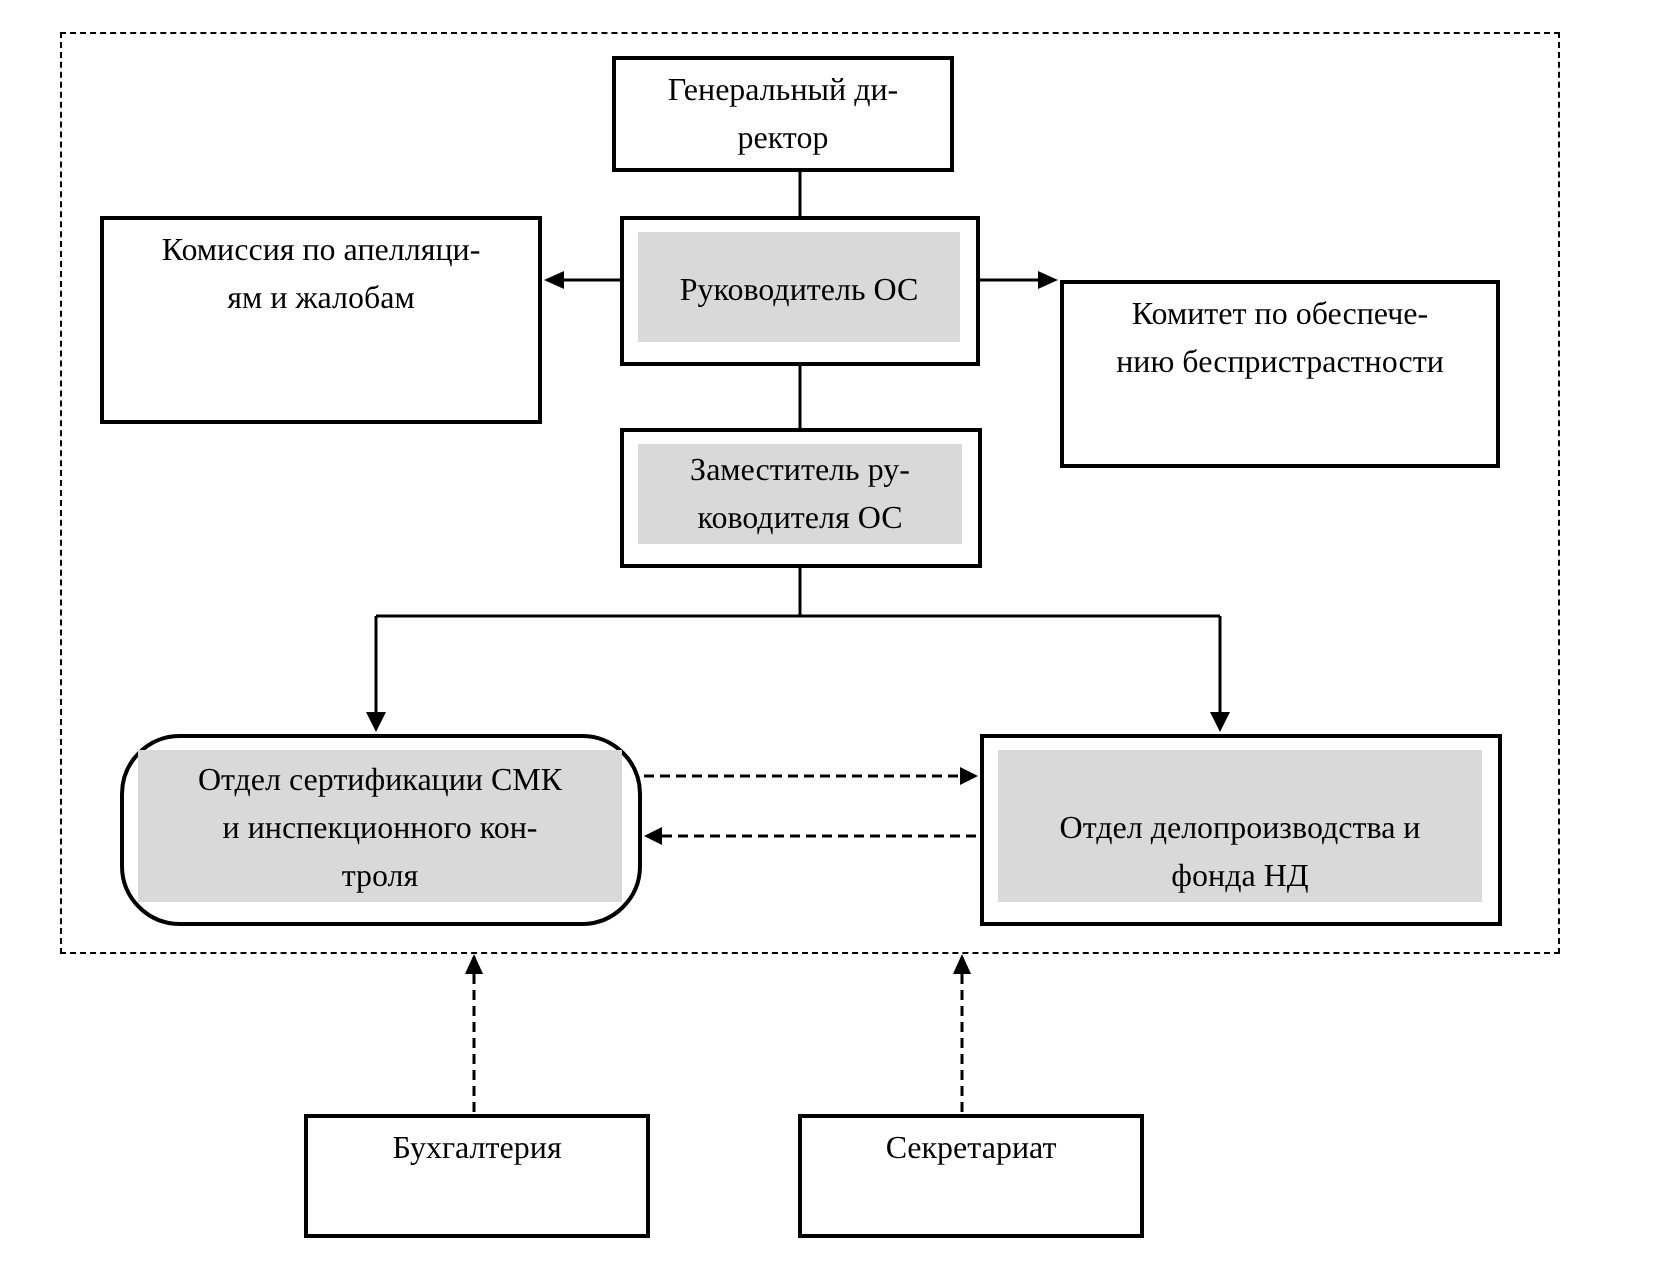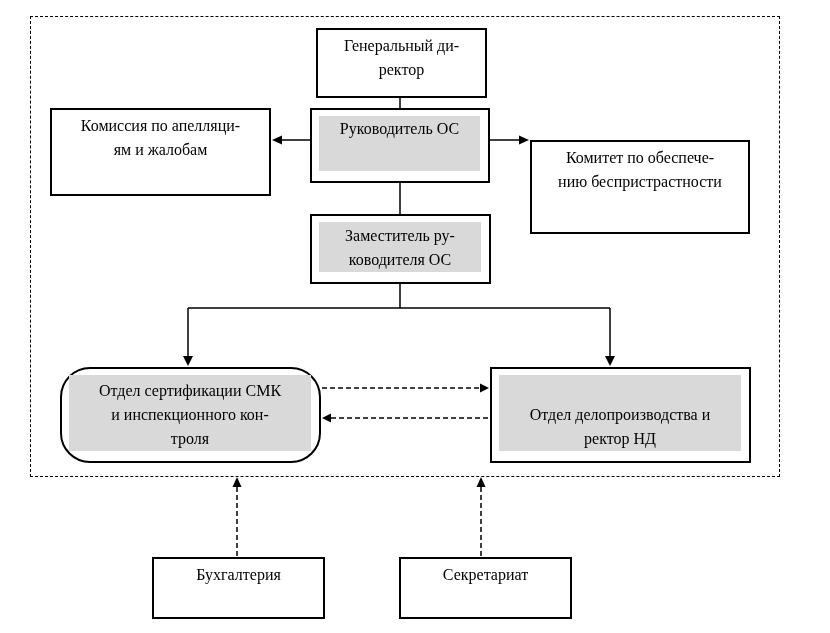--- a/index.html
+++ b/index.html
@@ -40,24 +40,24 @@
   }
   .plain .label { padding-top: 4px; }
   .shade {
     position: absolute;
     left: 7px; right: 8px; top: 6px; bottom: 10px;
     background: #d9d9d9;
     display: flex;
     justify-content: center;
     align-items: flex-end;
   }
-  .shade.align-top { align-items: flex-start; padding-top: 1px; }
+  .shade.align-top { align-items: flex-start; padding-top: 18px; }
   
-  .n-general    { left: 316px; top: 28px;  width: 171px; height: 70px; }
-  .n-appeals    { left: 50px;  top: 108px; width: 221px; height: 88px; }
+  .n-general    { left: 306px; top: 28px;  width: 171px; height: 58px; }
+  .n-appeals    { left: 50px;  top: 108px; width: 221px; height: 104px; }
   .n-oshead     { left: 310px; top: 108px; width: 180px; height: 75px; }
   .n-committee  { left: 530px; top: 100px; width: 220px; height: 94px; margin-top: 40px; }
   .n-deputy     { left: 310px; top: 214px; width: 181px; height: 70px; }
   .n-cert       { left: 60px;  top: 367px; width: 261px; height: 96px; border-radius: 30px; }
   .n-records    { left: 490px; top: 367px; width: 261px; height: 96px; }
   .n-accounting { left: 152px; top: 557px; width: 173px; height: 62px; }
   .n-secretariat{ left: 399px; top: 557px; width: 173px; height: 62px; }
 </style>
 </head>
 <body>
@@ -130,21 +130,21 @@
     <div class="shade">
       <span class="label">Отдел сертификации СМК
 и инспекционного кон-
 троля</span>
     </div>
   </div>
 
   <div class="node n-records">
     <div class="shade">
       <span class="label">Отдел делопроизводства и
-ректор НД</span>
+фонда НД</span>
     </div>
   </div>
 
   <div class="node plain n-secretariat">
     <span class="label">Секретариат</span>
   </div>
 
   <div class="node plain n-accounting">
     <span class="label">Бухгалтерия</span>
   </div>

